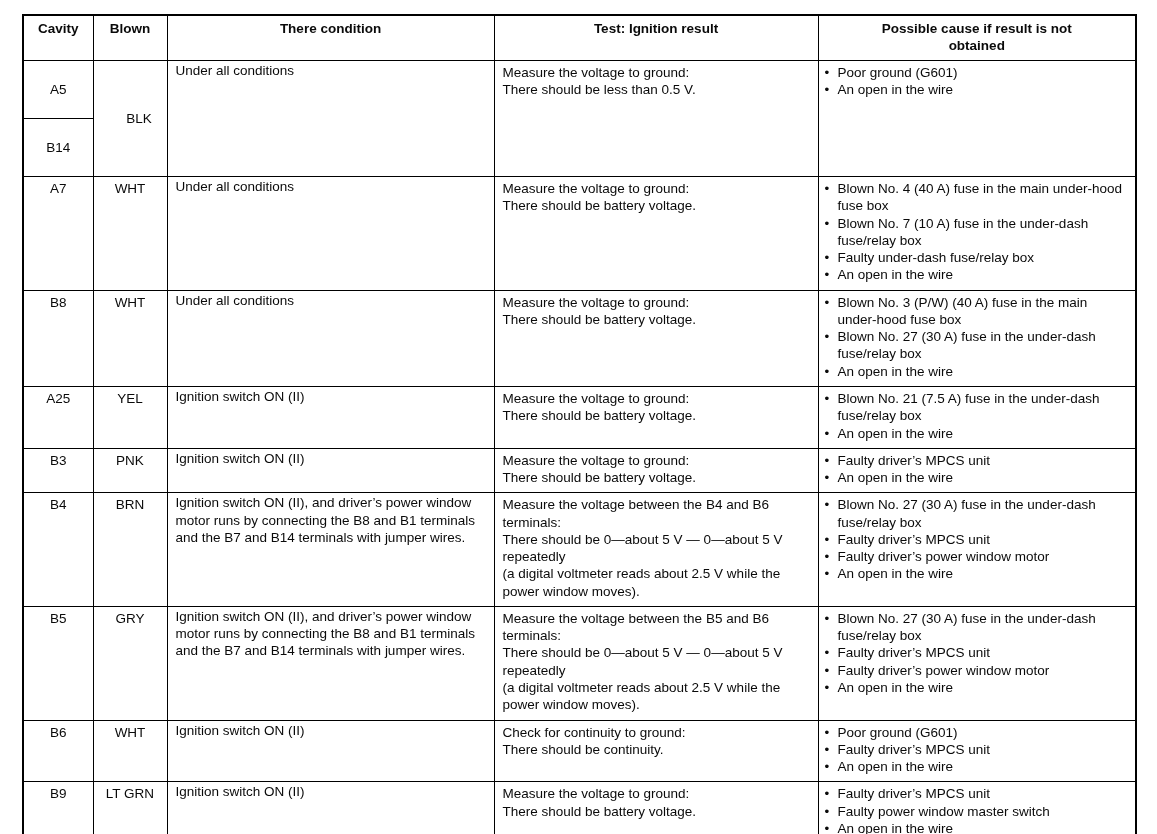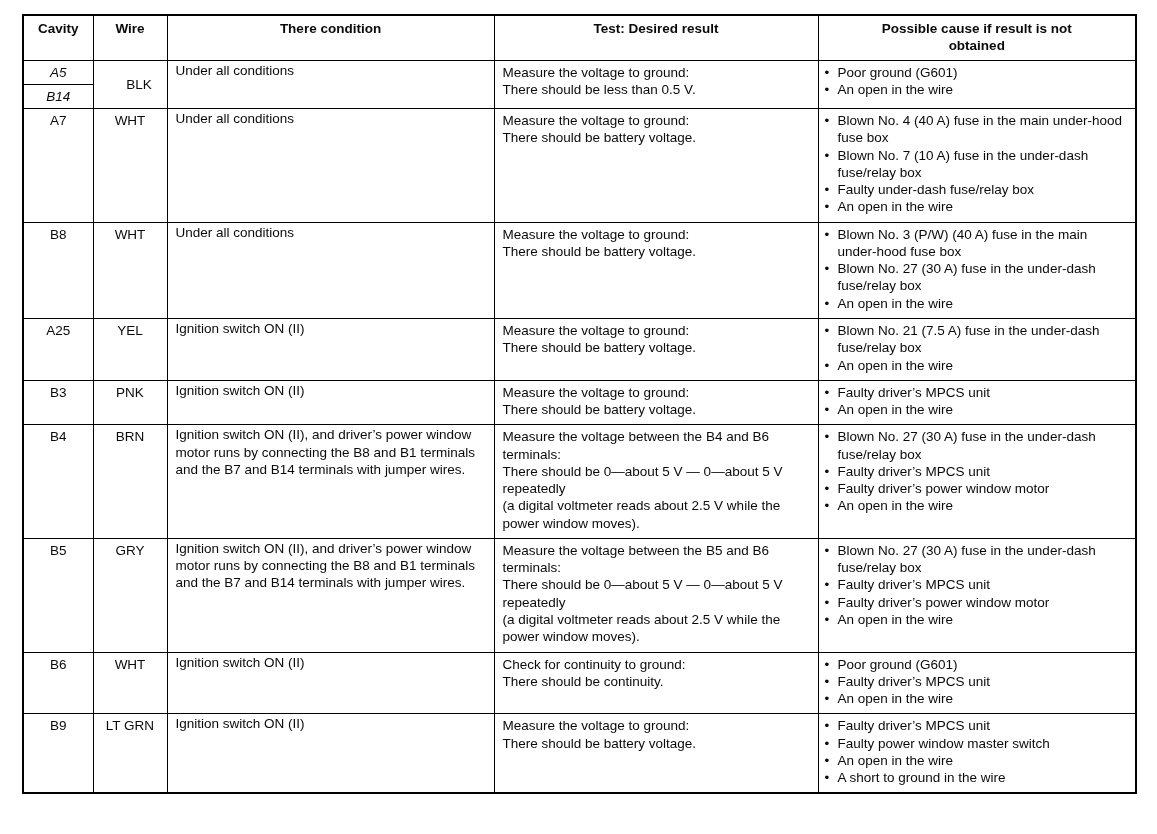--- a/index.html
+++ b/index.html
@@ -30,21 +30,21 @@
     padding: 4px 4px 5px 4px;
     white-space: pre-line;
     font-size: 13.5px;
   }
   td.cavity-cell, td.wire-cell {
     text-align: center;
     padding: 3px 2px;
     font-size: 13.5px;
   }
   td.cavity-cell.split { padding: 0; }
-  .cavity-sub { padding: 3px 2px; font-style: italic; }
+  .cavity-sub { padding: 20px 2px; }
   .cavity-sub.top-line { border-top: 1.5px solid #000; }
   td.cond-cell {
     padding: 1px 8px 6px 8px;
     text-align: left;
   }
   td.result-cell {
     padding: 3px 8px 6px 8px;
     text-align: left;
     white-space: pre-line;
   }
@@ -66,23 +66,23 @@
     <colgroup>
       <col style="width:70px">
       <col style="width:74px">
       <col style="width:327px">
       <col style="width:324px">
       <col style="width:318px">
     </colgroup>
     <thead>
       <tr>
         <th>Cavity</th>
-        <th>Wire</th>
+        <th>Blown</th>
         <th>There condition</th>
-        <th>Test: Desired result</th>
+        <th>Test: Ignition result</th>
         <th>Possible cause if result is not
 obtained</th>
       </tr>
     </thead>
     <tbody>
 
       <tr class="split-row">
         <td class="cavity-cell split">
           <div class="cavity-sub">A5</div>
           <div class="cavity-sub top-line">B14</div>

